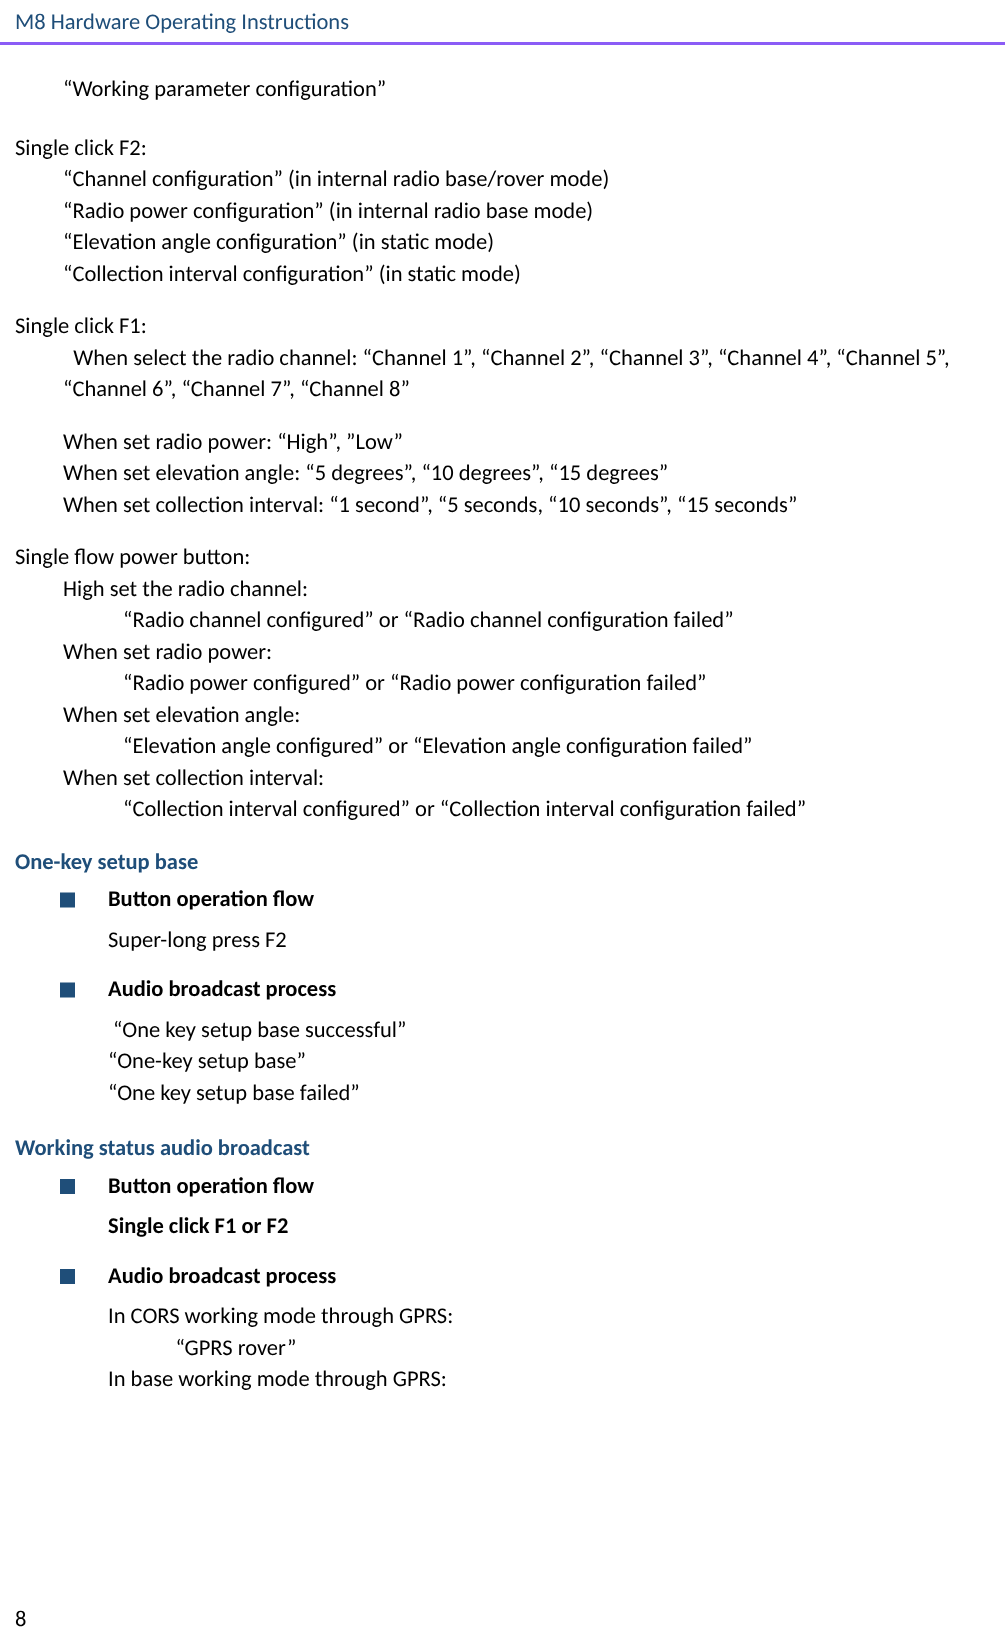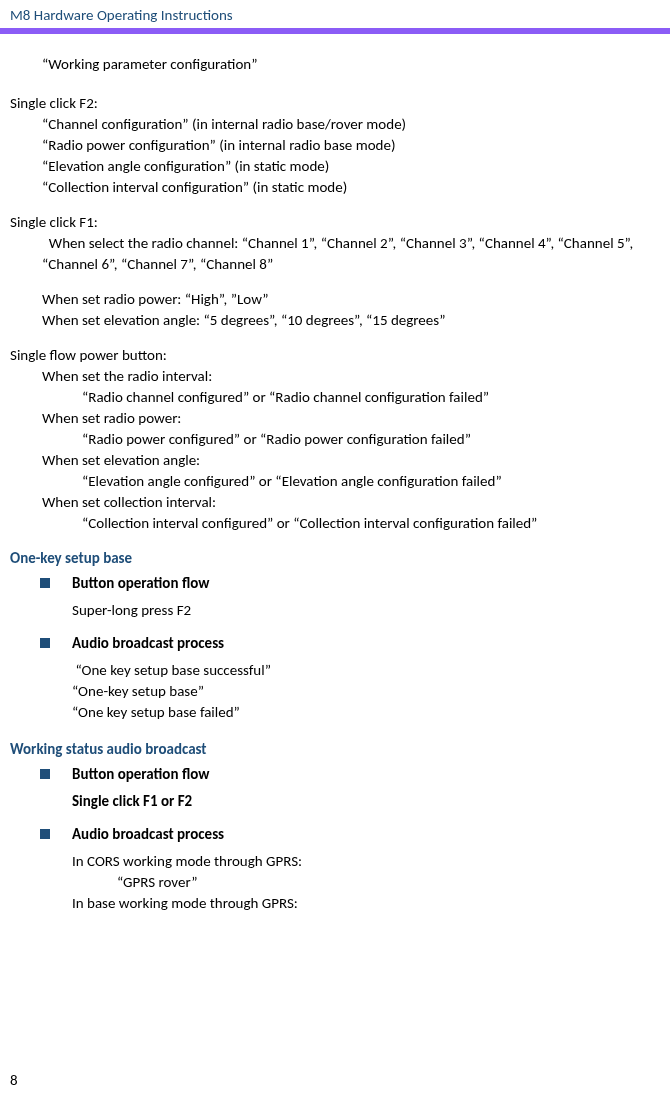--- a/index.html
+++ b/index.html
@@ -15,21 +15,21 @@
     width: 670px;
     height: 1097px;
     position: relative;
     box-sizing: border-box;
     padding: 0;
   }
   .header {
     color: #1f4e79;
     font-size: 15px;
     padding: 6px 10px 4px 10px;
-    border-bottom: 6px solid #8b5cf6;
+    border-bottom: 2px solid #8b5cf6;
     margin-bottom: 20px;
   }
   .content {
     padding: 0 20px 0 10px;
     font-size: 15px;
     line-height: 1.4;
   }
   .indent1 { padding-left: 32px; }
   .indent2 { padding-left: 72px; }
   .para-spacing { margin-bottom: 18px; }
@@ -85,25 +85,26 @@
       <div class="indent1">“Radio power configuration” (in internal radio base mode)</div>
       <div class="indent1">“Elevation angle configuration” (in static mode)</div>
       <div class="indent1">“Collection interval configuration” (in static mode)</div>
     </div>
 
     <div class="block">
       <div>Single click F1:</div>
       <div class="indent1" style="white-space:pre-wrap; margin-bottom:14px;">  When select the radio channel: “Channel 1”, “Channel 2”, “Channel 3”, “Channel 4”, “Channel 5”, “Channel 6”, “Channel 7”, “Channel 8”</div>
       <div class="indent1">When set radio power: “High”, ”Low”</div>
       <div class="indent1">When set elevation angle: “5 degrees”, “10 degrees”, “15 degrees”</div>
+      <div class="indent1">When set collection interval: “1 second”, “5 seconds, “10 seconds”, “15 seconds”</div>
     </div>
 
     <div class="block">
       <div>Single flow power button:</div>
-      <div class="indent1">When set the radio interval:</div>
+      <div class="indent1">High set the radio channel:</div>
       <div class="indent2">“Radio channel configured” or “Radio channel configuration failed”</div>
       <div class="indent1">When set radio power:</div>
       <div class="indent2">“Radio power configured” or “Radio power configuration failed”</div>
       <div class="indent1">When set elevation angle:</div>
       <div class="indent2">“Elevation angle configured” or “Elevation angle configuration failed”</div>
       <div class="indent1">When set collection interval:</div>
       <div class="indent2">“Collection interval configured” or “Collection interval configuration failed”</div>
     </div>
 
     <div class="section-title">One-key setup base</div>

